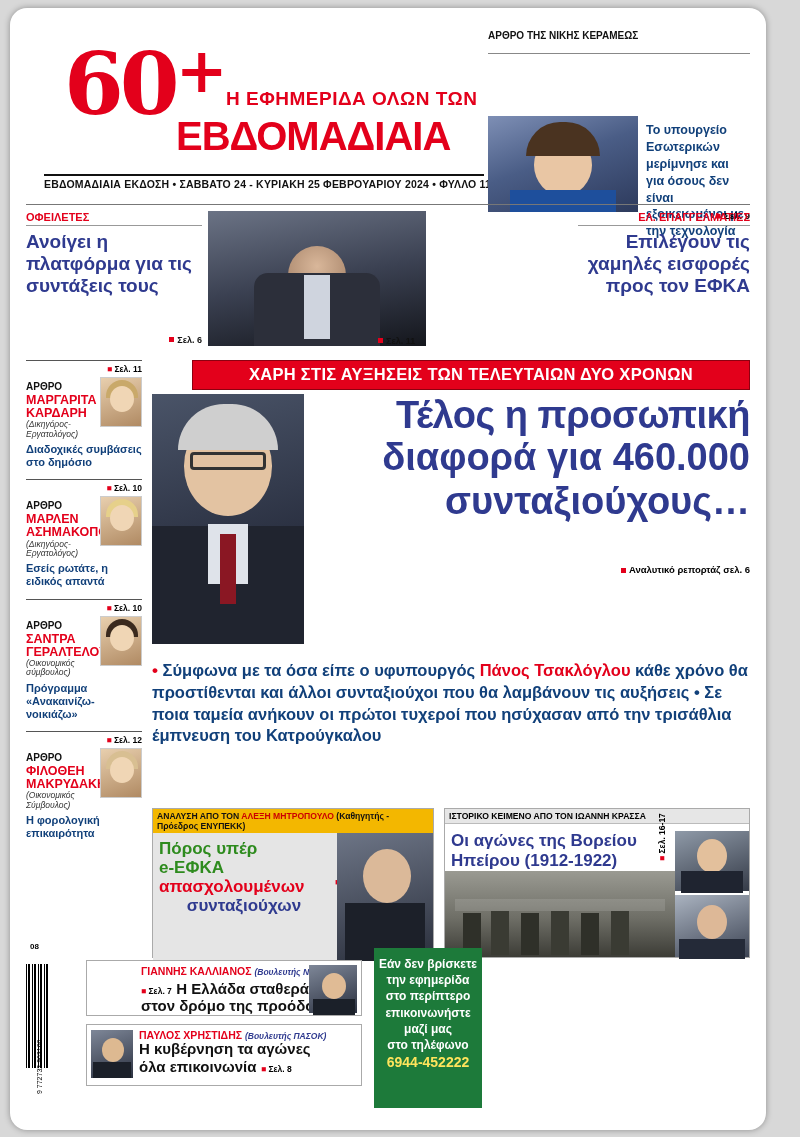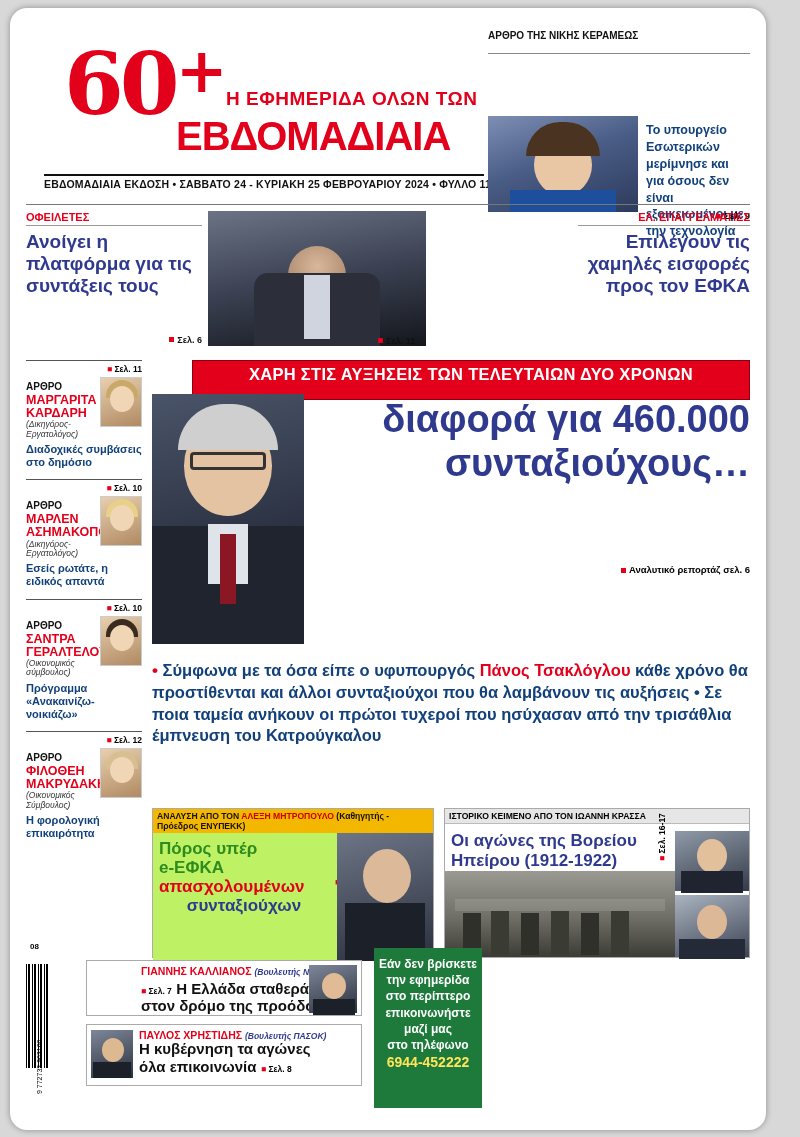--- a/index.html
+++ b/index.html
@@ -101,21 +101,21 @@
     background: linear-gradient(160deg,#e8cfae,#b08a63);
     border:1px solid #ccc;
   }
   .ar-photo .face { position:absolute; left:9px; top:8px; width:24px;height:26px;border-radius:50%;background:#f0d6b5;}
   .ar-photo .hair { position:absolute; left:5px; top:2px; width:32px;height:18px;border-radius:16px 16px 0 0; background:#c9a96a;}
 
   
   .mainstory { position:absolute; left:142px; top:352px; width:598px; }
   .red-strip {
     background:#e3001b; color:#fff; font-weight:bold; font-size:16.5px;
-    text-align:center; padding:4px 0 15px; letter-spacing:.3px;
+    text-align:center; padding:4px 0 5px; letter-spacing:.3px;
     border:1px solid #8d0010;
     margin-left:40px;
   }
   .main-photo {
     position:absolute; left:0; top:34px; width:152px; height:250px;
     background: linear-gradient(165deg,#4a5468 0%,#2b3142 60%,#141821 100%);
     overflow:hidden;
   }
   .main-photo .head { position:absolute; left:32px; top:22px; width:88px; height:100px; border-radius:46px/52px; background:#e3c3a2;}
   .main-photo .hair { position:absolute; left:26px; top:10px; width:100px; height:46px; border-radius:50px 50px 0 0; background:#cfcfcf;}
@@ -139,21 +139,21 @@
   .main-lead .bullet { color:#e3001b; font-size:17px; }
 
   
   .bot { position:absolute; left:142px; top:800px; width:598px; }
   .bot-left {
     position:absolute; left:0; top:0; width:282px; height:150px;
     border:1px solid #aaa;
   }
   .bl-head { background:#f3b700; color:#111; font-size:8.6px; font-weight:bold; padding:2px 4px; }
   .bl-head .name { color:#c00; }
-  .bl-body { position:relative; height:128px; background:#bef264; }
+  .bl-body { position:relative; height:128px; background:#e5e5e5; }
   .bl-title { position:absolute; left:6px; top:6px; width:170px; font-size:17px; font-weight:bold; line-height:1.12; }
   .bl-title .g { color:#2e8b1e; }
   .bl-title .r { color:#e3001b; }
   .bl-title .b { color:#2f3a8f;text-align:center; }
   .bl-sel { position:absolute; left:182px; top:44px; font-size:9px; font-weight:bold; }
   .bl-photo {
     position:absolute; right:0; top:0; width:96px; height:128px;
     background: linear-gradient(165deg,#6d7586,#2a2f3c);
     overflow:hidden;
   }
@@ -328,20 +328,21 @@
     <div class="main-photo">
       <div class="suit"></div>
       <div class="shirt"></div>
       <div class="tie"></div>
       <div class="head"></div>
       <div class="hair"></div>
       <div class="glasses"></div>
     </div>
 
     <div class="main-head">
+      <div class="mh1">Τέλος η προσωπική</div>
       <div class="mh2">διαφορά για 460.000</div>
       <div class="mh3">συνταξιούχους…</div>
     </div>
     <div class="main-credit"><span class="sq"></span><span>Αναλυτικό ρεπορτάζ σελ. 6</span></div>
 
     <div class="main-lead">
       <span class="bullet">•</span>
       <span>Σύμφωνα με τα όσα είπε ο υφυπουργός </span><span class="red">Πάνος Τσακλόγλου </span><span>κάθε χρόνο θα προστίθενται και άλλοι συνταξιούχοι που θα λαμβάνουν τις αυξήσεις </span><span>• Σε ποια ταμεία ανήκουν οι πρώτοι τυχεροί που ησύχασαν από την τρισάθλια έμπνευση του Κατρούγκαλου</span>
     </div>
   </div>

